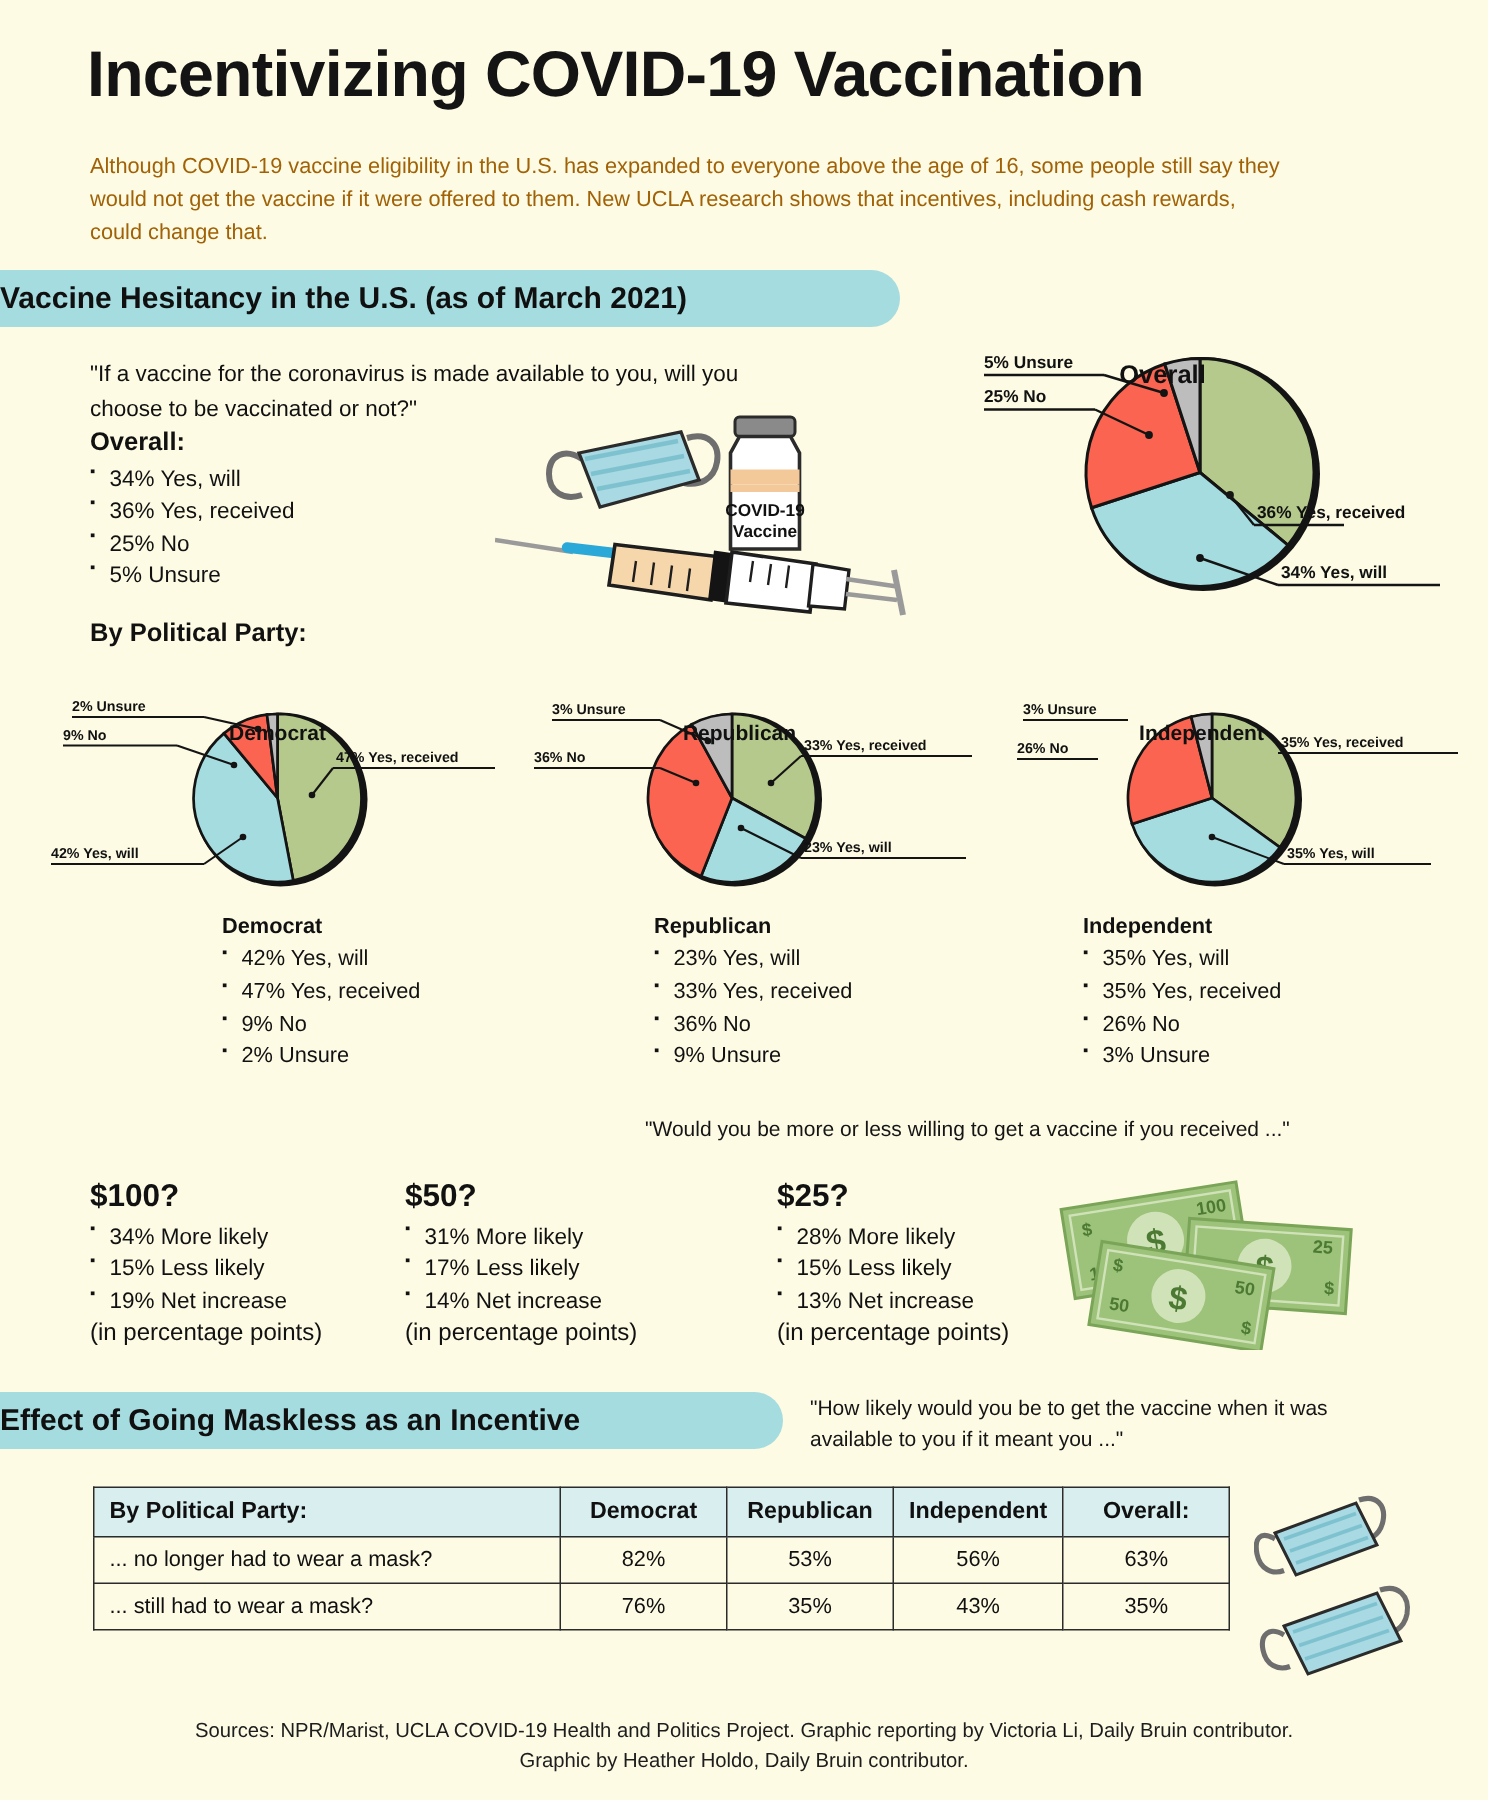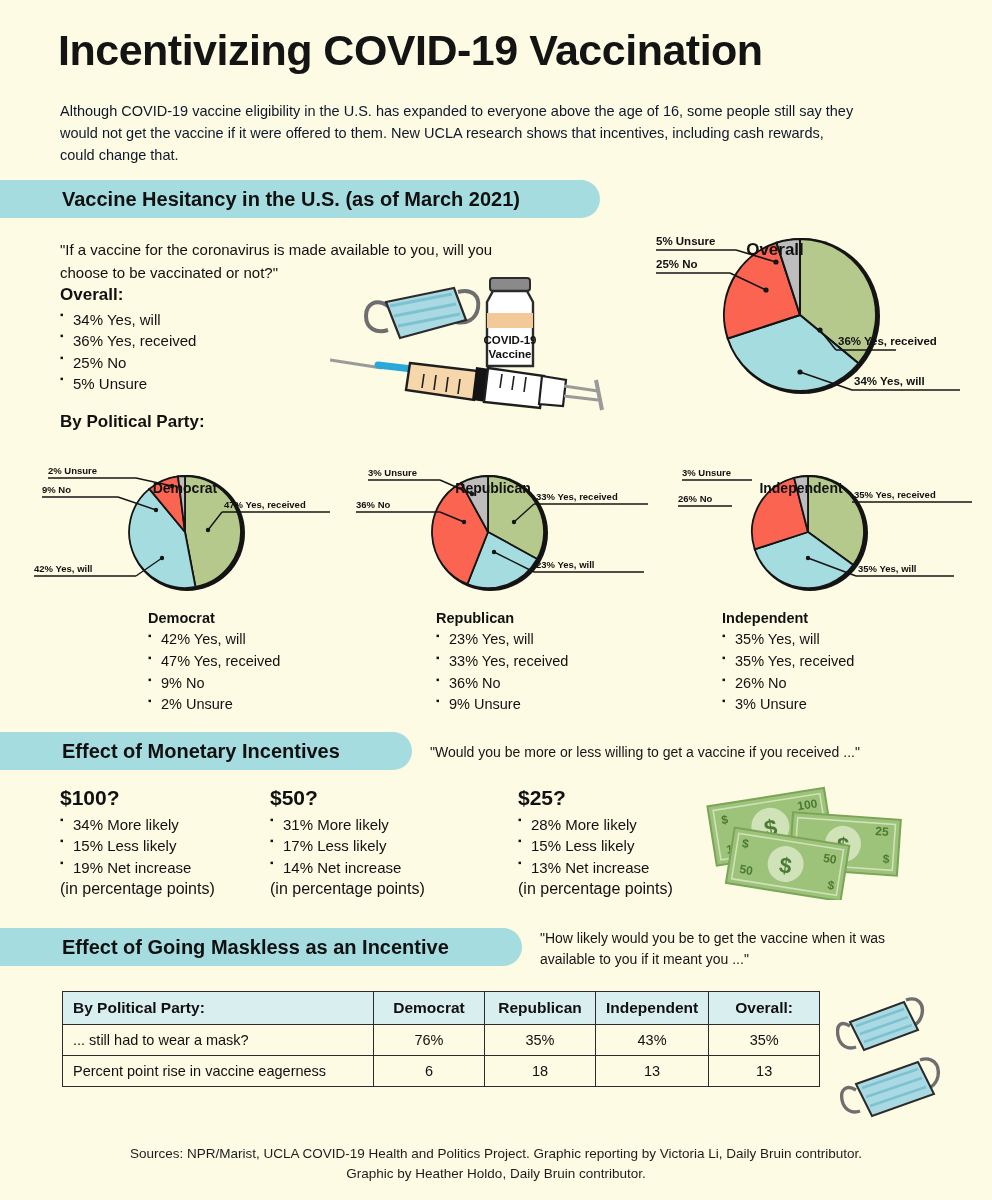--- a/index.html
+++ b/index.html
@@ -14,33 +14,33 @@
   .page{position:relative;width:992px;height:1200px;}
 
   
   .title{
     position:absolute;left:58px;top:26px;
     font-size:43px;font-weight:bold;letter-spacing:-0.5px;
     color:#141414;
   }
   .subtitle{
     position:absolute;left:60px;top:100px;width:800px;
-    font-size:14.5px;line-height:1.52;color:#0f172a;
+    font-size:14.5px;line-height:1.52;color:#a16207;
   }
 
   
   .banner{
     position:absolute;left:0;height:38px;
     background:#a5dce0;
     border-top-right-radius:19px;border-bottom-right-radius:19px;
     display:flex;align-items:center;
   }
   .banner span{
     font-size:20px;font-weight:bold;color:#101010;
-    padding-left:62px;padding-right:30px;white-space:nowrap;
+    padding-right:30px;white-space:nowrap;
   }
   .banner-q{
     position:absolute;font-size:14px;line-height:1.5;color:#151515;
   }
 
   
   .quote1{
     position:absolute;left:60px;top:238px;width:470px;
     font-size:15px;line-height:1.55;color:#101010;
   }
@@ -329,23 +329,20 @@
   <div class="legend-col" style="left:722px;top:610px;">
     <h4>Independent</h4>
     <ul class="bl sm">
       <li>35% Yes, will</li>
       <li>35% Yes, received</li>
       <li>26% No</li>
       <li>3% Unsure</li>
     </ul>
   </div>
 
-  <div class="banner" style="top:732px;width:412px;">
-    <span>Effect of Monetary Incentives</span>
-  </div>
   <div class="banner-q" style="left:430px;top:742px;width:540px;">"Would you be more or less willing to get a vaccine if you received ..."</div>
 
   <div class="money-col" style="left:60px;top:786px;">
     <div class="amt">$100?</div>
     <ul class="bl">
       <li>34% More likely</li>
       <li>15% Less likely</li>
       <li>19% Net increase</li>
     </ul>
     <div class="note">(in percentage points)</div>
@@ -418,32 +415,32 @@
       <tr>
         <th class="lbl">By Political Party:</th>
         <th class="val">Democrat</th>
         <th class="val">Republican</th>
         <th class="val">Independent</th>
         <th class="val">Overall:</th>
       </tr>
     </thead>
     <tbody>
       <tr>
+        <td class="lbl">... no longer had to wear a mask?</td>
+        <td class="val">82%</td>
+        <td class="val">53%</td>
+        <td class="val">56%</td>
+        <td class="val">63%</td>
+      </tr>
+      <tr>
         <td class="lbl">... still had to wear a mask?</td>
         <td class="val">76%</td>
         <td class="val">35%</td>
         <td class="val">43%</td>
         <td class="val">35%</td>
-      </tr>
-      <tr>
-        <td class="lbl">Percent point rise in vaccine eagerness</td>
-        <td class="val">6</td>
-        <td class="val">18</td>
-        <td class="val">13</td>
-        <td class="val">13</td>
       </tr>
     </tbody>
   </table>
 
   <div style="position:absolute;left:836px;top:992px;">
     <svg width="150" height="140" viewBox="0 0 150 140">
       <g>
         <path d="M14 34 C4 28 0 34 2 44 C4 54 12 58 20 55" fill="none" stroke="#6e6e6e" stroke-width="3.4"></path>
         <path d="M70 8 C82 4 88 12 86 22 C84 32 76 36 68 35" fill="none" stroke="#6e6e6e" stroke-width="3.4"></path>
         <path d="M14 30 L68 10 L82 38 L28 58 Z" fill="#a9d9e3" stroke="#2b2b2b" stroke-width="2"></path>

